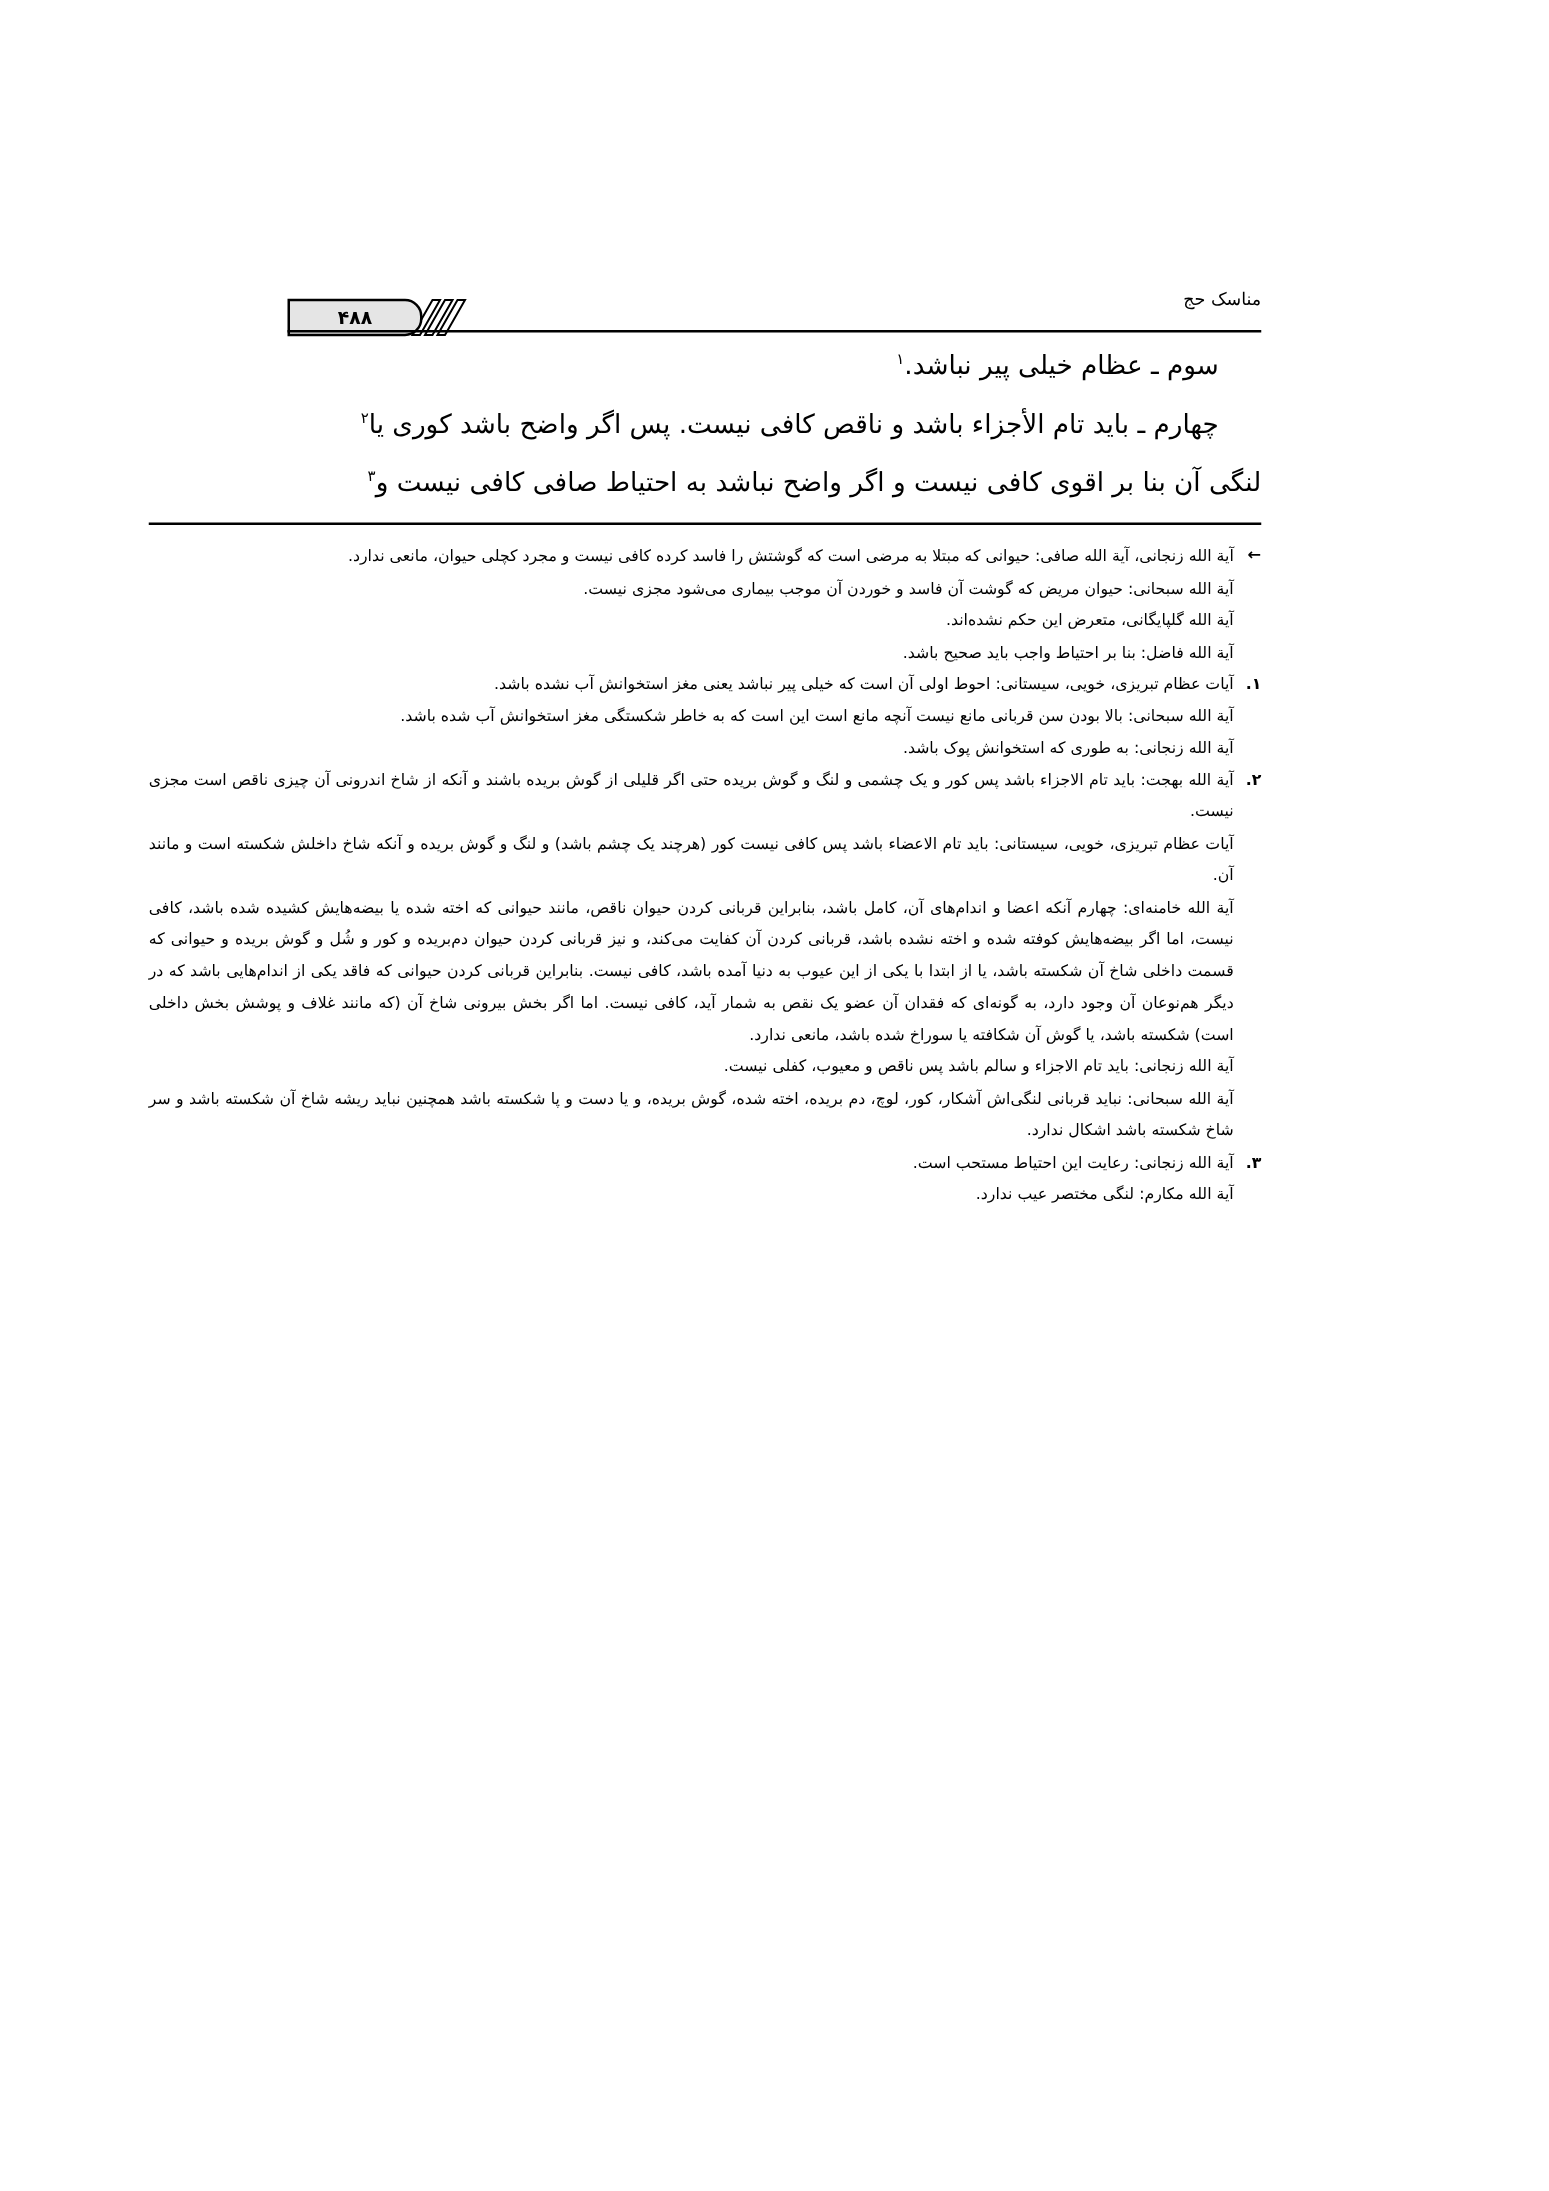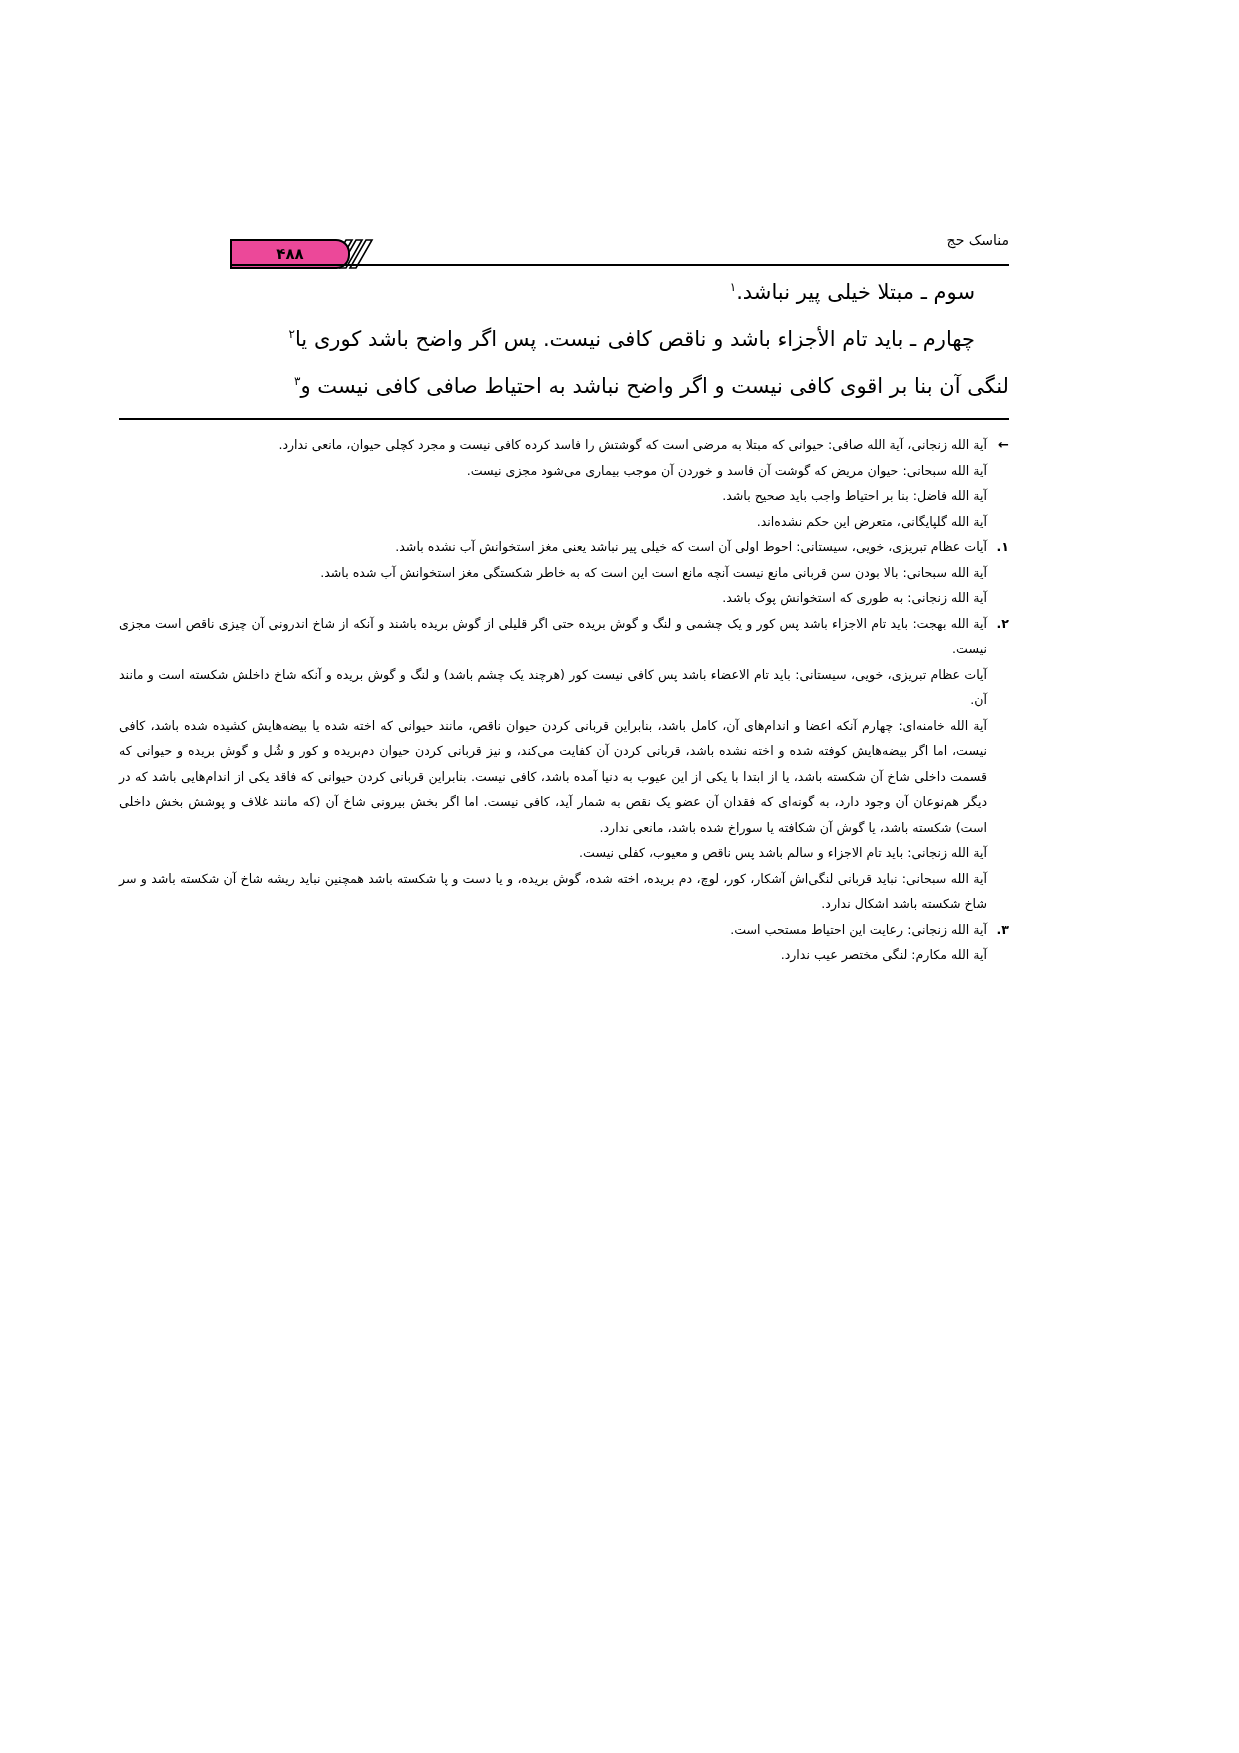--- a/index.html
+++ b/index.html
@@ -53,25 +53,25 @@
     position: absolute;
     left: 0;
     bottom: -3px;
     width: 150px;
     height: 40px;
   }
   .folio-badge {
     position: absolute;
     left: 0;
     bottom: 0;
-    width: 120px;
+    width: 108px;
     height: 30px;
     border: 2px solid #000;
     border-radius: 0 14px 14px 0;
-    background: #ec4899;
+    background: #e5e5e5;
     box-sizing: border-box;
     display: flex;
     align-items: center;
     justify-content: center;
   }
   .folio-num {
     font-size: 15px;
     font-weight: 600;
     line-height: 1;
     direction: rtl;
@@ -172,37 +172,37 @@
       <div class="folio-badge">
         <span class="folio-num">۴۸۸</span>
       </div>
     </div>
 
     <div class="header-rule"></div>
   </div>
 
   <div class="body-text">
     <span class="body-line indent">
-      <span>سوم ـ مبتلا خیلی پیر نباشد.</span><span class="sup">۱</span>
+      <span>سوم ـ عظام خیلی پیر نباشد.</span><span class="sup">۱</span>
     </span>
     <span class="body-line indent">
       <span>چهارم ـ باید تام الأجزاء باشد و ناقص کافی نیست. پس اگر واضح باشد کوری یا</span><span class="sup">۲</span>
     </span>
     <span class="body-line">
       <span>لنگی آن بنا بر اقوی کافی نیست و اگر واضح نباشد به احتیاط صافی کافی نیست و</span><span class="sup">۳</span>
     </span>
   </div>
 
   <div class="foot-rule"></div>
 
   <div class="footnotes" id="footnotes-container">
       <div class="fn-item"><span class="fn-marker arrow-marker">←</span><span class="bold">آیة الله زنجانی، آیة الله صافی:</span><span> حیوانی که مبتلا به مرضی است که گوشتش را فاسد کرده کافی نیست و مجرد کچلی حیوان، مانعی ندارد.</span></div>
       <div class="fn-item fn-sub" style="padding-right: 22px;"><span class="bold">آیة الله سبحانی:</span><span> حیوان مریض که گوشت آن فاسد و خوردن آن موجب بیماری می‌شود مجزی نیست.</span></div>
+      <div class="fn-item fn-sub" style="padding-right: 22px;"><span class="bold">آیة الله گلپایگانی،</span><span> متعرض این حکم نشده‌اند.</span></div>
       <div class="fn-item fn-sub" style="padding-right: 22px;"><span class="bold">آیة الله فاضل:</span><span> بنا بر احتیاط واجب باید صحیح باشد.</span></div>
-      <div class="fn-item fn-sub" style="padding-right: 22px;"><span class="bold">آیة الله گلپایگانی،</span><span> متعرض این حکم نشده‌اند.</span></div>
       <div class="fn-item"><span class="fn-marker">۱.</span><span class="bold">آیات عظام تبریزی، خویی، سیستانی:</span><span> احوط اولی آن است که خیلی پیر نباشد یعنی مغز استخوانش آب نشده باشد.</span></div>
       <div class="fn-item fn-sub" style="padding-right: 22px;"><span class="bold">آیة الله سبحانی:</span><span> بالا بودن سن قربانی مانع نیست آنچه مانع است این است که به خاطر شکستگی مغز استخوانش آب شده باشد.</span></div>
       <div class="fn-item fn-sub" style="padding-right: 22px;"><span class="bold">آیة الله زنجانی:</span><span> به طوری که استخوانش پوک باشد.</span></div>
       <div class="fn-item"><span class="fn-marker">۲.</span><span class="bold">آیة الله بهجت:</span><span> باید تام الاجزاء باشد پس کور و یک چشمی و لنگ و گوش بریده حتی اگر قلیلی از گوش بریده باشند و آنکه از شاخ اندرونی آن چیزی ناقص است مجزی نیست.</span></div>
       <div class="fn-item fn-sub" style="padding-right: 22px;"><span class="bold">آیات عظام تبریزی، خویی، سیستانی:</span><span> باید تام الاعضاء باشد پس کافی نیست کور (هرچند یک چشم باشد) و لنگ و گوش بریده و آنکه شاخ داخلش شکسته است و مانند آن.</span></div>
       <div class="fn-item fn-sub" style="padding-right: 22px;"><span class="bold">آیة الله خامنه‌ای:</span><span> چهارم آنکه اعضا و اندام‌های آن، کامل باشد، بنابراین قربانی کردن حیوان ناقص، مانند حیوانی که اخته شده یا بیضه‌هایش کشیده شده باشد، کافی نیست، اما اگر بیضه‌هایش کوفته شده و اخته نشده باشد، قربانی کردن آن کفایت می‌کند، و نیز قربانی کردن حیوان دم‌بریده و کور و شُل و گوش بریده و حیوانی که قسمت داخلی شاخ آن شکسته باشد، یا از ابتدا با یکی از این عیوب به دنیا آمده باشد، کافی نیست. بنابراین قربانی کردن حیوانی که فاقد یکی از اندام‌هایی باشد که در دیگر هم‌نوعان آن وجود دارد، به گونه‌ای که فقدان آن عضو یک نقص به شمار آید، کافی نیست. اما اگر بخش بیرونی شاخ آن (که مانند غلاف و پوشش بخش داخلی است) شکسته باشد، یا گوش آن شکافته یا سوراخ شده باشد، مانعی ندارد.</span></div>
       <div class="fn-item fn-sub" style="padding-right: 22px;"><span class="bold">آیة الله زنجانی:</span><span> باید تام الاجزاء و سالم باشد پس ناقص و معیوب، کفلی نیست.</span></div>
       <div class="fn-item fn-sub" style="padding-right: 22px;"><span class="bold">آیة الله سبحانی:</span><span> نباید قربانی لنگی‌اش آشکار، کور، لوچ، دم بریده، اخته شده، گوش بریده، و یا دست و پا شکسته باشد همچنین نباید ریشه شاخ آن شکسته باشد و سر شاخ شکسته باشد اشکال ندارد.</span></div>
       <div class="fn-item"><span class="fn-marker">۳.</span><span class="bold">آیة الله زنجانی:</span><span> رعایت این احتیاط مستحب است.</span></div>
       <div class="fn-item fn-sub" style="padding-right: 22px;"><span class="bold">آیة الله مکارم:</span><span> لنگی مختصر عیب ندارد.</span></div>

